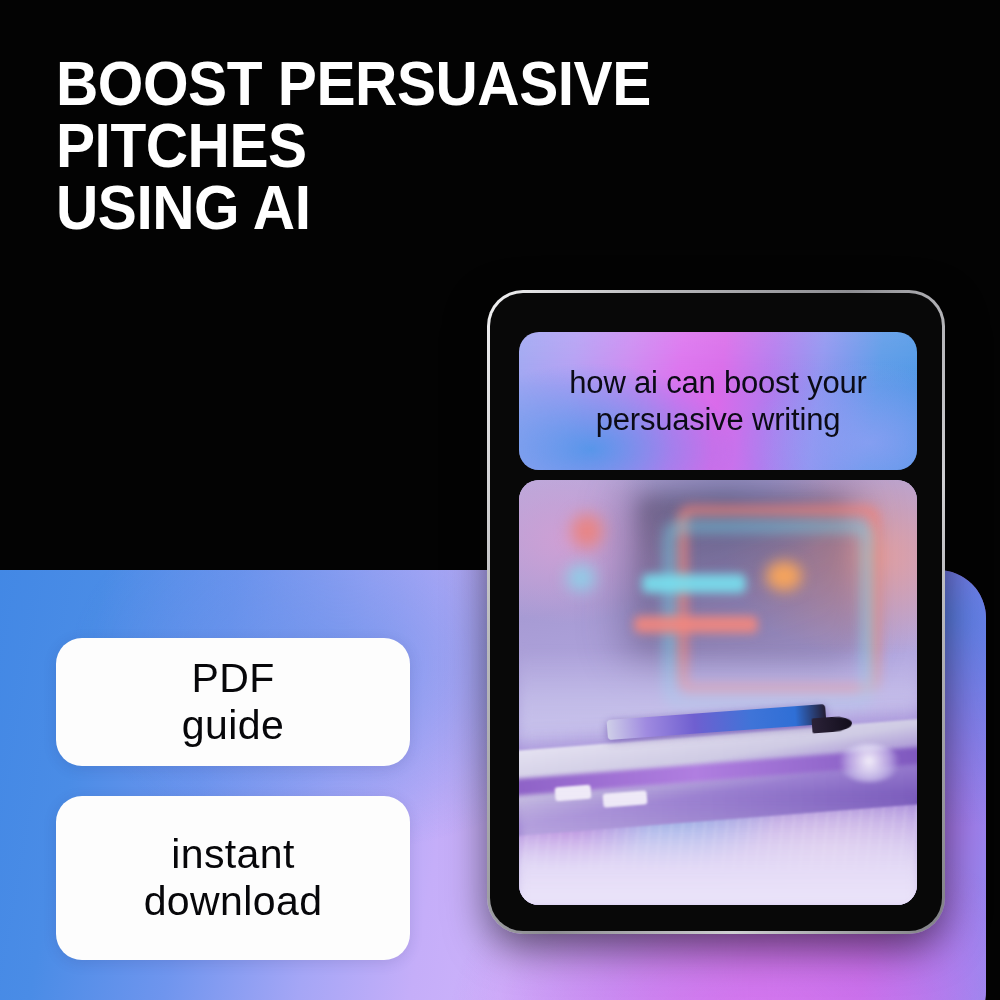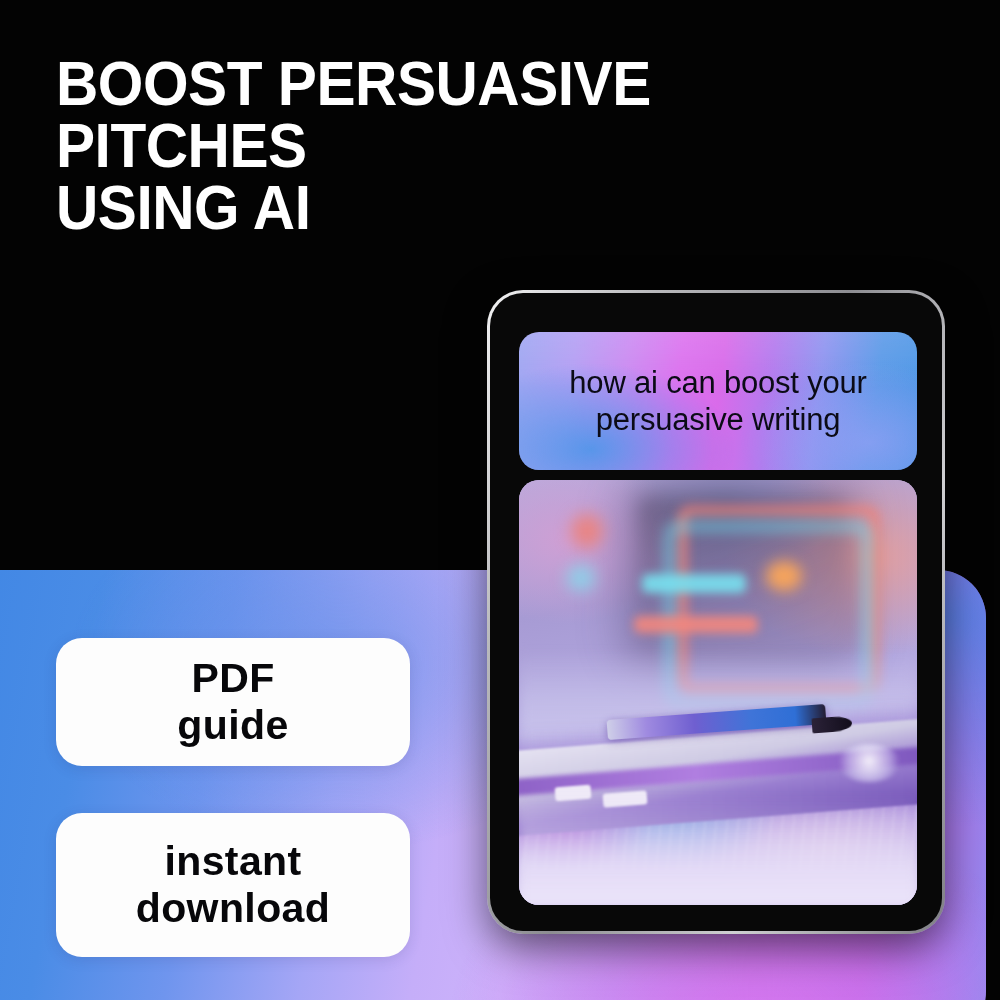--- a/index.html
+++ b/index.html
@@ -81,28 +81,28 @@
     width: 354px;
     border-radius: 26px;
     background: #fdfdfd;
     box-shadow: 0 3px 14px rgba(40,30,90,0.13);
     display: flex;
     align-items: center;
     justify-content: center;
     text-align: center;
     color: #07070a;
     font-family: "Liberation Sans", sans-serif;
-    font-weight: 700;
+    font-weight: 400;
     font-size: 41px;
     line-height: 47px;
     letter-spacing: 0.4px;
     white-space: pre-line;
   }
   #pill-pdf   { top: 638px; height: 128px; }
-  #pill-inst  { top: 813px; height: 144px; }
+  #pill-inst  { top: 796px; height: 164px; }
 
   
   .tablet {
     position: absolute;
     left: 487px;
     top: 290px;
     width: 458px;
     height: 644px;
     border-radius: 36px;
     background: linear-gradient(115deg, #f2f2f3 0%, #b9b9bc 22%, #8d8d92 48%, #cfcfd2 72%, #7e7e84 100%);

